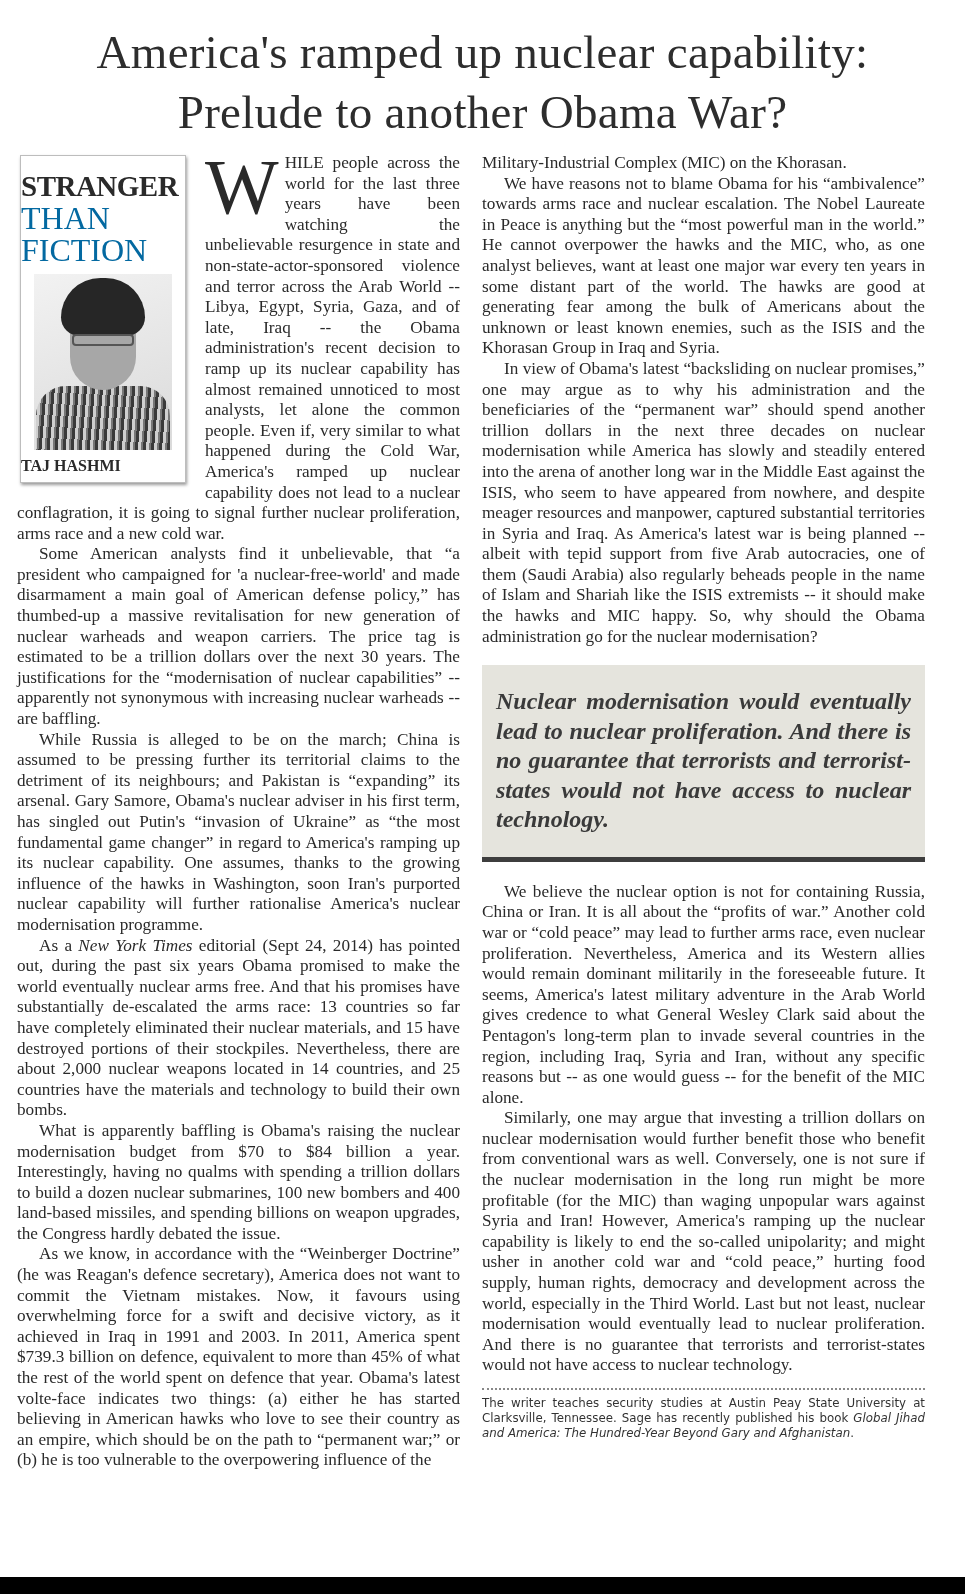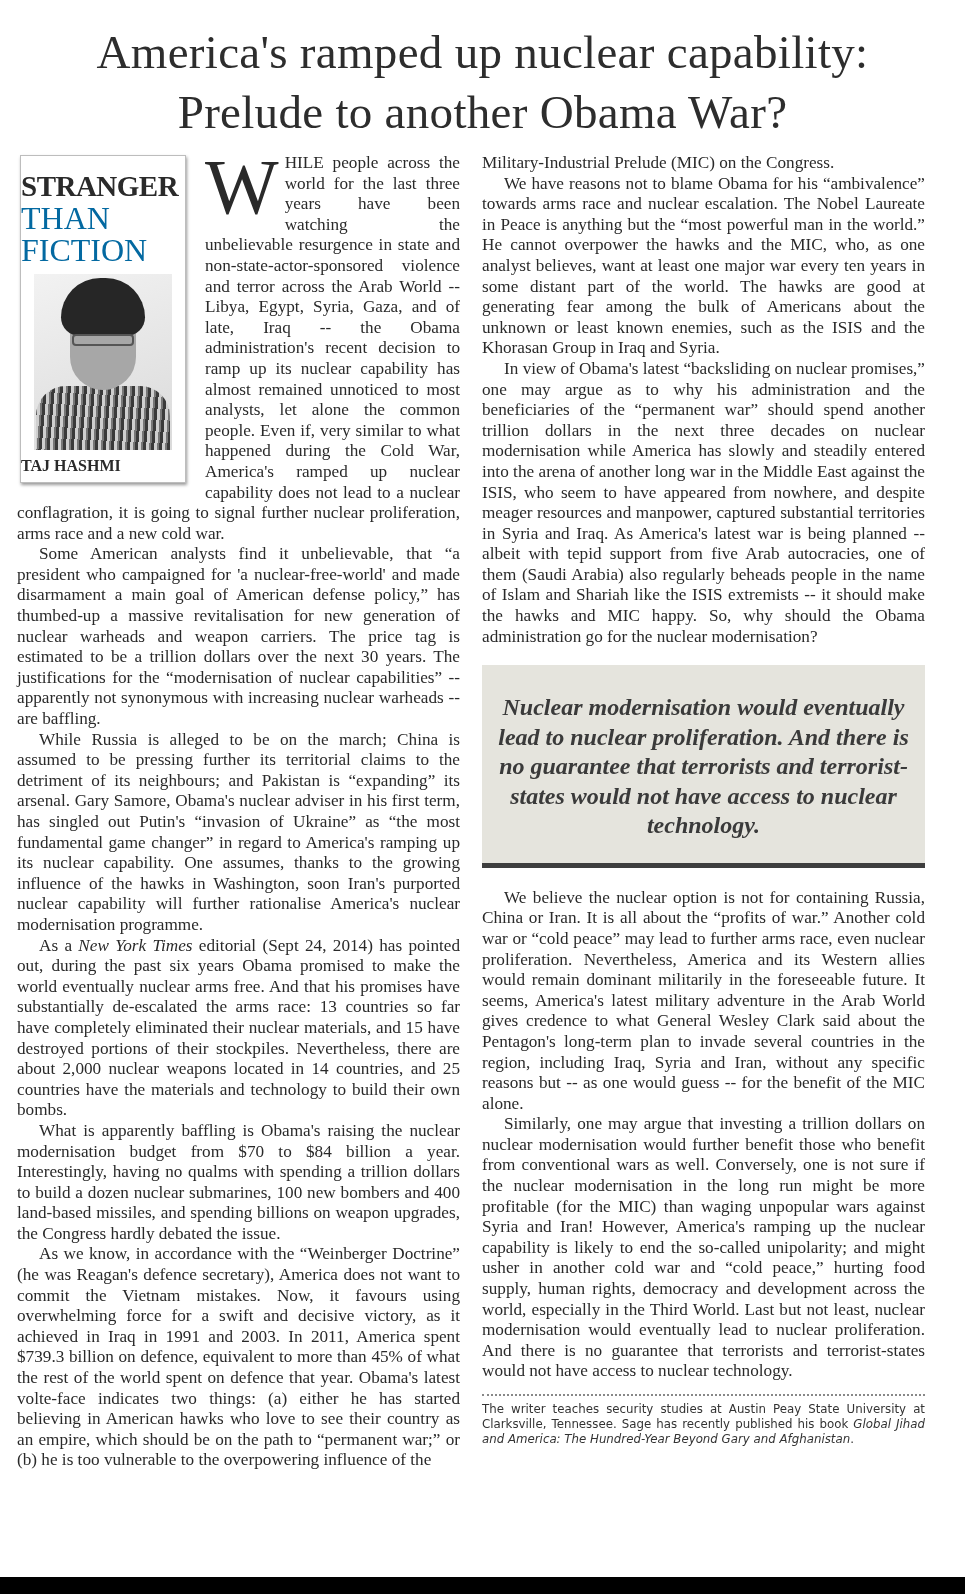--- a/index.html
+++ b/index.html
@@ -33,21 +33,21 @@
   .portrait .face { position:absolute; left:36px; top:30px; width:66px; height:86px; border-radius:32px 32px 36px 36px; background:#a7a7a7; }
   .portrait .glasses { position:absolute; left:38px; top:60px; width:62px; height:12px; border:2px solid #555; border-radius:4px; box-sizing:border-box; }
   .portrait .shirt { position:absolute; left:2px; top:112px; width:134px; height:64px; border-radius:30px 30px 0 0;
     background:repeating-linear-gradient(95deg,#3a3a3a 0 3px,#cfcfcf 3px 6px,#777 6px 8px); }
   .logo-name { font-family:"Liberation Serif", serif; font-weight:bold; font-size:16px; color:#2a2a2a; margin-top:6px; }
 
   .dropcap { float:left; font-family:"Liberation Serif", serif; font-size:78px; line-height:60px; margin:4px 6px 0 0; color:#2a2a2a; }
 
   .pullquote {
     margin:18px 0 20px 0; background:#e5e4dd; border-bottom:5px solid #3e3e3e;
-    padding:28px 14px 22px; text-align:center;
+    padding:22px 14px 22px; 
     font-family:"Liberation Serif", serif; font-style:italic; font-weight:bold;
     font-size:24px; line-height:29.5px; color:#3a3a3a;
   }
   .divider { border-top:2px dotted #888; margin:12px 0 6px; }
   .bio { font-family:"DejaVu Sans", sans-serif; font-size:11.8px; line-height:15px; color:#333; text-align:justify; }
   .bio i { font-style:italic; }
   .bottom-band { position:absolute; left:0; top:1577px; width:965px; height:17px; background:#000; }
 </style>
 </head>
 <body>
@@ -73,21 +73,21 @@
   </div>
   <p class="first"><span class="dropcap">W</span><span>HILE people across the world for the last three years have been watching the unbelievable resurgence in state and non-state-actor-sponsored violence and terror across the Arab World -- Libya, Egypt, Syria, Gaza, and of late, Iraq -- the Obama administration's recent decision to ramp up its nuclear capability has almost remained unnoticed to most analysts, let alone the common people. Even if, very similar to what happened during the Cold War, America's ramped up nuclear capability does not lead to a nuclear conflagration, it is going to signal further nuclear proliferation, arms race and a new cold war.</span></p>
   <p>Some American analysts find it unbelievable, that “a president who campaigned for 'a nuclear-free-world' and made disarmament a main goal of American defense policy,” has thumbed-up a massive revitalisation for new generation of nuclear warheads and weapon carriers. The price tag is estimated to be a trillion dollars over the next 30 years. The justifications for the “modernisation of nuclear capabilities” -- apparently not synonymous with increasing nuclear warheads -- are baffling.</p>
   <p>While Russia is alleged to be on the march; China is assumed to be pressing further its territorial claims to the detriment of its neighbours; and Pakistan is “expanding” its arsenal. Gary Samore, Obama's nuclear adviser in his first term, has singled out Putin's “invasion of Ukraine” as “the most fundamental game changer” in regard to America's ramping up its nuclear capability. One assumes, thanks to the growing influence of the hawks in Washington, soon Iran's purported nuclear capability will further rationalise America's nuclear modernisation programme.</p>
   <p><span>As a </span><i>New York Times</i><span> editorial (Sept 24, 2014) has pointed out, during the past six years Obama promised to make the world eventually nuclear arms free. And that his promises have substantially de-escalated the arms race: 13 countries so far have completely eliminated their nuclear materials, and 15 have destroyed portions of their stockpiles. Nevertheless, there are about 2,000 nuclear weapons located in 14 countries, and 25 countries have the materials and technology to build their own bombs.</span></p>
   <p>What is apparently baffling is Obama's raising the nuclear modernisation budget from $70 to $84 billion a year. Interestingly, having no qualms with spending a trillion dollars to build a dozen nuclear submarines, 100 new bombers and 400 land-based missiles, and spending billions on weapon upgrades, the Congress hardly debated the issue.</p>
   <p>As we know, in accordance with the “Weinberger Doctrine” (he was Reagan's defence secretary), America does not want to commit the Vietnam mistakes. Now, it favours using overwhelming force for a swift and decisive victory, as it achieved in Iraq in 1991 and 2003. In 2011, America spent $739.3 billion on defence, equivalent to more than 45% of what the rest of the world spent on defence that year. Obama's latest volte-face indicates two things: (a) either he has started believing in American hawks who love to see their country as an empire, which should be on the path to “permanent war;” or (b) he is too vulnerable to the overpowering influence of the</p>
 </div>
 
 <div class="col col-right">
-  <p class="cont">Military-Industrial Prelude (MIC) on the Congress.</p>
+  <p class="cont">Military-Industrial Complex (MIC) on the Khorasan.</p>
   <p>We have reasons not to blame Obama for his “ambivalence” towards arms race and nuclear escalation. The Nobel Laureate in Peace is anything but the “most powerful man in the world.” He cannot overpower the hawks and the MIC, who, as one analyst believes, want at least one major war every ten years in some distant part of the world. The hawks are good at generating fear among the bulk of Americans about the unknown or least known enemies, such as the ISIS and the Khorasan Group in Iraq and Syria.</p>
   <p>In view of Obama's latest “backsliding on nuclear promises,” one may argue as to why his administration and the beneficiaries of the “permanent war” should spend another trillion dollars in the next three decades on nuclear modernisation while America has slowly and steadily entered into the arena of another long war in the Middle East against the ISIS, who seem to have appeared from nowhere, and despite meager resources and manpower, captured substantial territories in Syria and Iraq. As America's latest war is being planned -- albeit with tepid support from five Arab autocracies, one of them (Saudi Arabia) also regularly beheads people in the name of Islam and Shariah like the ISIS extremists -- it should make the hawks and MIC happy. So, why should the Obama administration go for the nuclear modernisation?</p>
   <div class="pullquote">Nuclear modernisation would eventually lead to nuclear proliferation. And there is no guarantee that terrorists and terrorist-states would not have access to nuclear technology.</div>
   <p>We believe the nuclear option is not for containing Russia, China or Iran. It is all about the “profits of war.” Another cold war or “cold peace” may lead to further arms race, even nuclear proliferation. Nevertheless, America and its Western allies would remain dominant militarily in the foreseeable future. It seems, America's latest military adventure in the Arab World gives credence to what General Wesley Clark said about the Pentagon's long-term plan to invade several countries in the region, including Iraq, Syria and Iran, without any specific reasons but -- as one would guess -- for the benefit of the MIC alone.</p>
   <p>Similarly, one may argue that investing a trillion dollars on nuclear modernisation would further benefit those who benefit from conventional wars as well. Conversely, one is not sure if the nuclear modernisation in the long run might be more profitable (for the MIC) than waging unpopular wars against Syria and Iran! However, America's ramping up the nuclear capability is likely to end the so-called unipolarity; and might usher in another cold war and “cold peace,” hurting food supply, human rights, democracy and development across the world, especially in the Third World. Last but not least, nuclear modernisation would eventually lead to nuclear proliferation. And there is no guarantee that terrorists and terrorist-states would not have access to nuclear technology.</p>
   <div class="divider"></div>
   <div class="bio"><span>The writer teaches security studies at Austin Peay State University at Clarksville, Tennessee. Sage has recently published his book </span><i>Global Jihad and America: The Hundred-Year Beyond Gary and Afghanistan</i><span>.</span></div>
 </div>
 
 <div class="bottom-band"></div>

